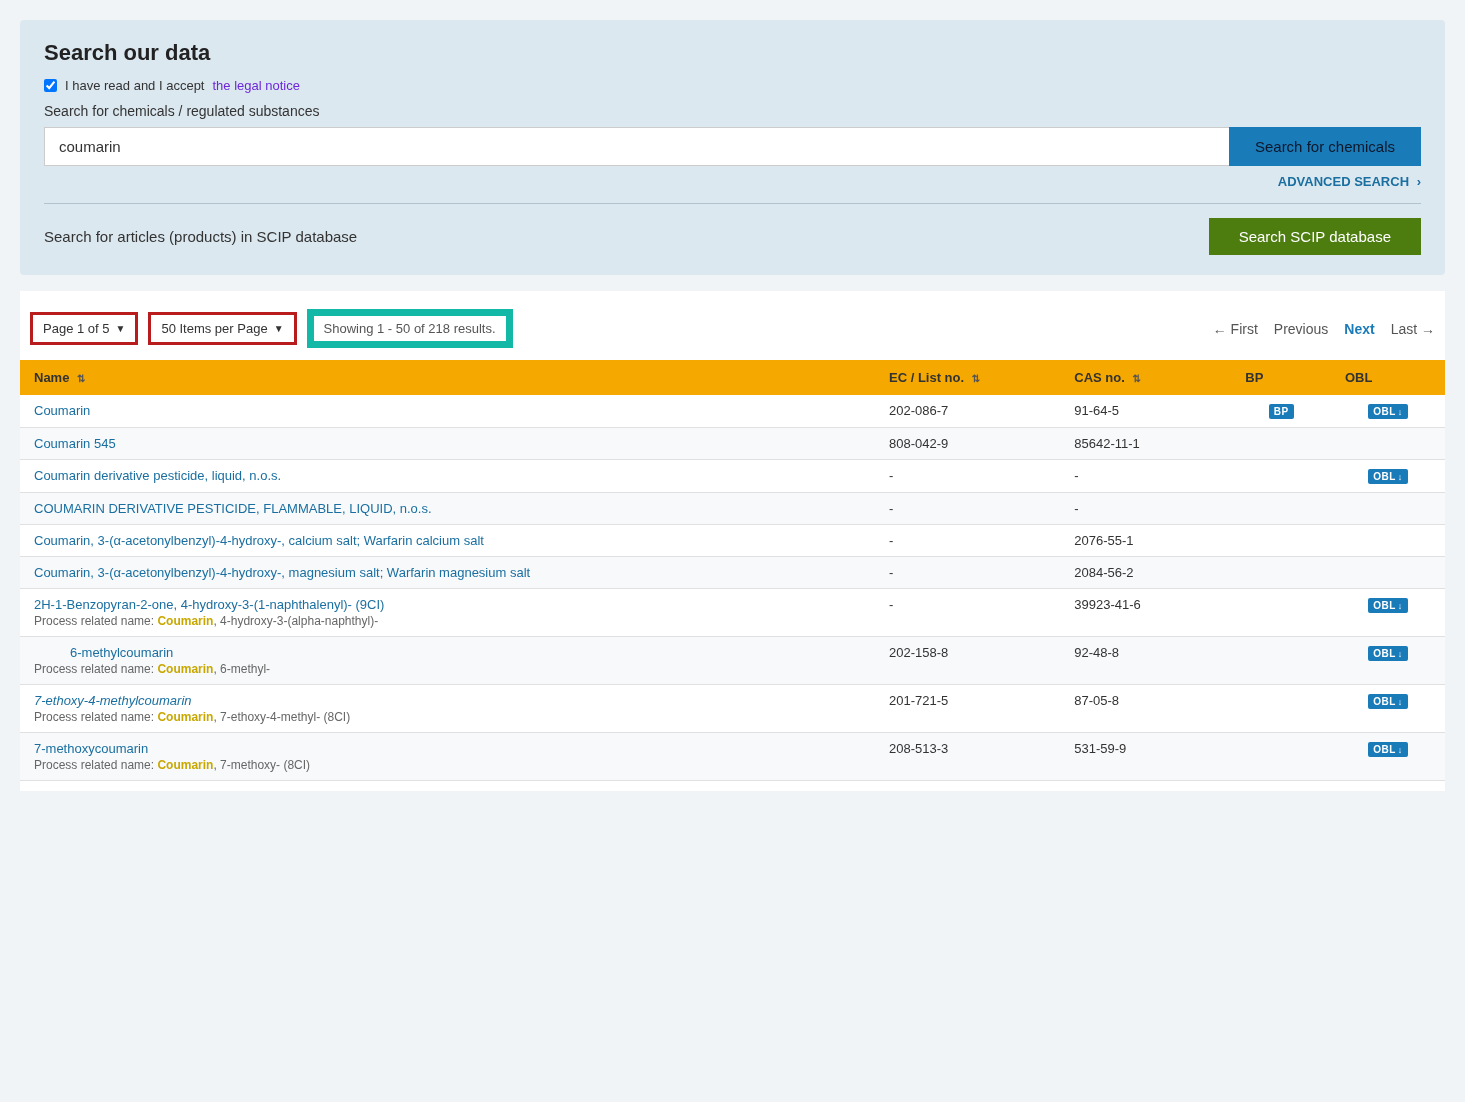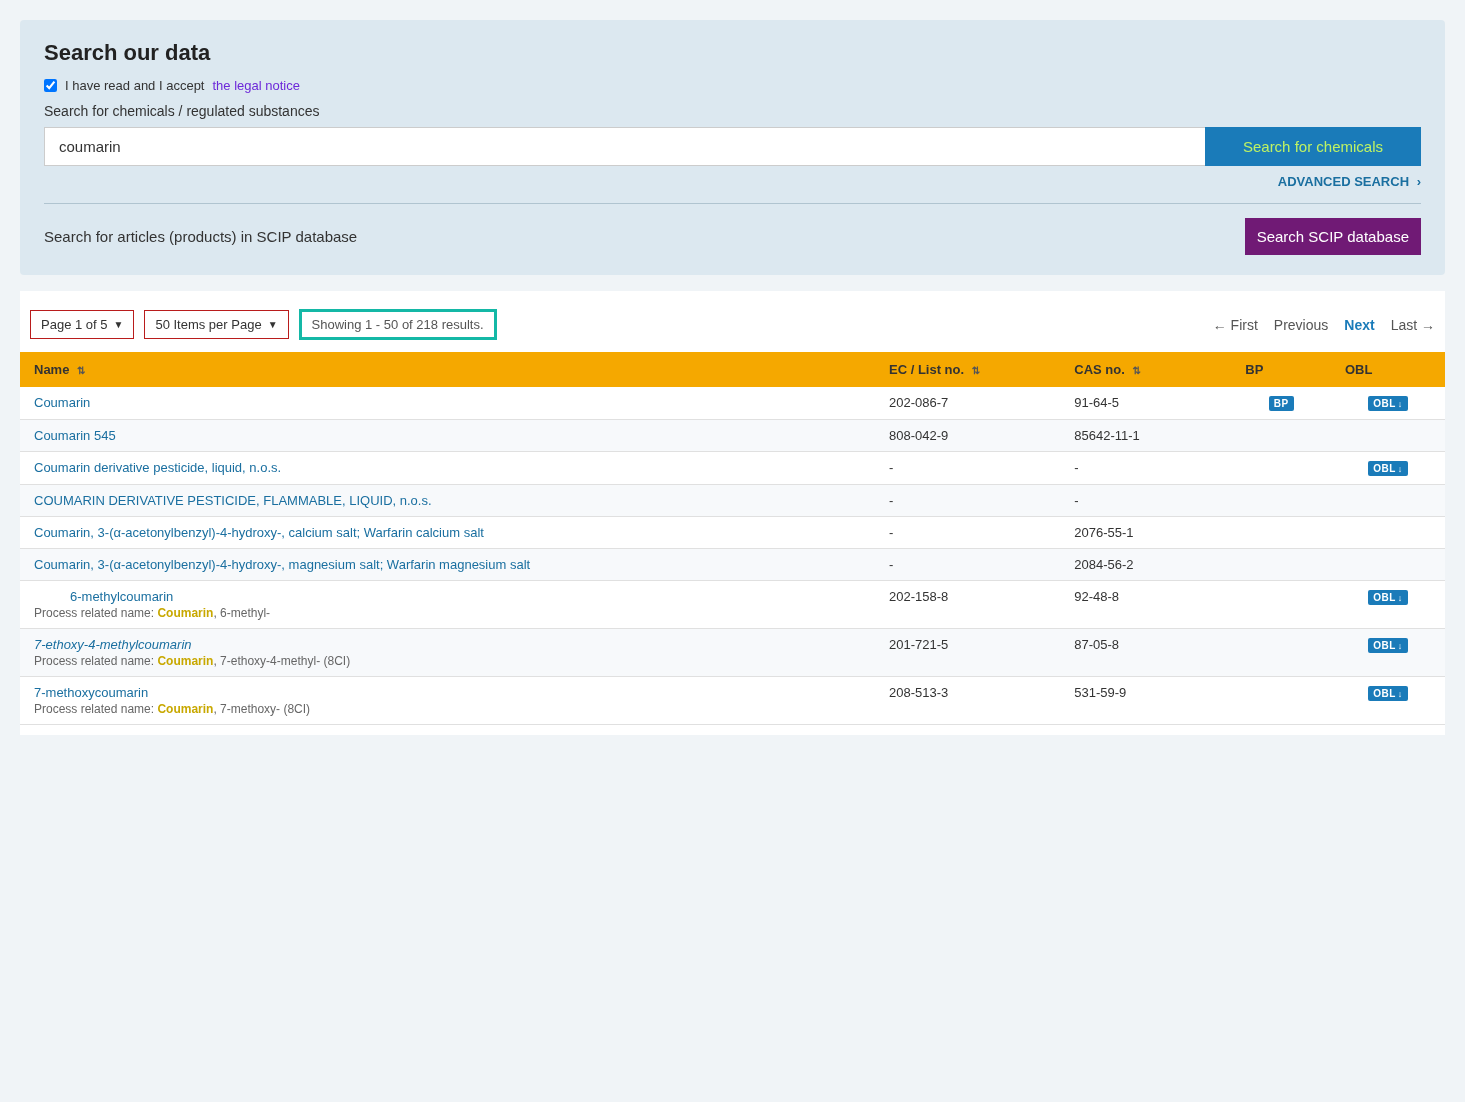--- a/index.html
+++ b/index.html
@@ -63,23 +63,23 @@
       padding: 10px 14px;
       font-size: 15px;
       border: 1px solid #ccc;
       border-right: none;
       outline: none;
       color: #333;
     }
 
     .search-btn {
       background: #1a7bb9;
-      color: #bef264;
+      color: #0f172a;
       border: none;
-      padding: 10px 38px;
+      padding: 10px 26px;
       font-size: 15px;
       cursor: pointer;
       white-space: nowrap;
     }
 
     .advanced-search-row {
       text-align: right;
       font-size: 13px;
       color: #1a6fa0;
       cursor: pointer;
@@ -103,56 +103,56 @@
       align-items: center;
       justify-content: space-between;
     }
 
     .scip-label {
       font-size: 15px;
       color: #333;
     }
 
     .scip-btn {
-      background: #701a75;
+      background: #4d7c0f;
       color: #fff;
       border: none;
-      padding: 10px 12px;
+      padding: 10px 30px;
       font-size: 15px;
       cursor: pointer;
       white-space: nowrap;
     }
 
     
     .results-section {
       background: #fff;
       padding: 10px 0;
     }
 
     .pagination-row {
       display: flex;
       align-items: center;
       gap: 10px;
       padding: 8px 10px;
       margin-bottom: 4px;
     }
 
     .page-select, .items-select {
-      border: 1px solid #b91c1c;
+      border: 3px solid #b91c1c;
       padding: 6px 10px;
       font-size: 13px;
       background: #fff;
       cursor: pointer;
       display: flex;
       align-items: center;
       gap: 6px;
     }
 
     .showing-box {
-      border: 3px solid #14b8a6;
+      border: 7px solid #14b8a6;
       padding: 5px 10px;
       font-size: 13px;
       color: #555;
     }
 
     .nav-links {
       margin-left: auto;
       display: flex;
       gap: 16px;
       font-size: 14px;
@@ -386,20 +386,27 @@
             <td class="col-obl"></td>
           </tr>
           <tr>
             <td class="col-name"><a class="chem-name" style="cursor: pointer;">Coumarin, 3-(α-acetonylbenzyl)-4-hydroxy-, magnesium salt; Warfarin magnesium salt</a></td>
             <td class="col-ec">-</td>
             <td class="col-cas">2084-56-2</td>
             <td class="col-bp"></td>
             <td class="col-obl"></td>
           </tr>
           <tr>
+            <td class="col-name"><a class="chem-name" style="cursor: pointer;">2H-1-Benzopyran-2-one, 4-hydroxy-3-(1-naphthalenyl)- (9CI)</a><div class="process-name">Process related name:   <span class="highlight">Coumarin</span>, 4-hydroxy-3-(alpha-naphthyl)-</div></td>
+            <td class="col-ec">-</td>
+            <td class="col-cas">39923-41-6</td>
+            <td class="col-bp"></td>
+            <td class="col-obl"><span class="badge-obl">OBL</span></td>
+          </tr>
+          <tr>
             <td class="col-name"><a class="chem-name" style="cursor: pointer; margin-left: 36px;">6-methylcoumarin</a><div class="process-name">Process related name:   <span class="highlight">Coumarin</span>, 6-methyl-</div></td>
             <td class="col-ec">202-158-8</td>
             <td class="col-cas">92-48-8</td>
             <td class="col-bp"></td>
             <td class="col-obl"><span class="badge-obl">OBL</span></td>
           </tr>
           <tr>
             <td class="col-name"><a class="chem-name" style="cursor: pointer; font-style: italic;">7-ethoxy-4-methylcoumarin</a><div class="process-name">Process related name:   <span class="highlight">Coumarin</span>, 7-ethoxy-4-methyl- (8CI)</div></td>
             <td class="col-ec">201-721-5</td>
             <td class="col-cas">87-05-8</td>

